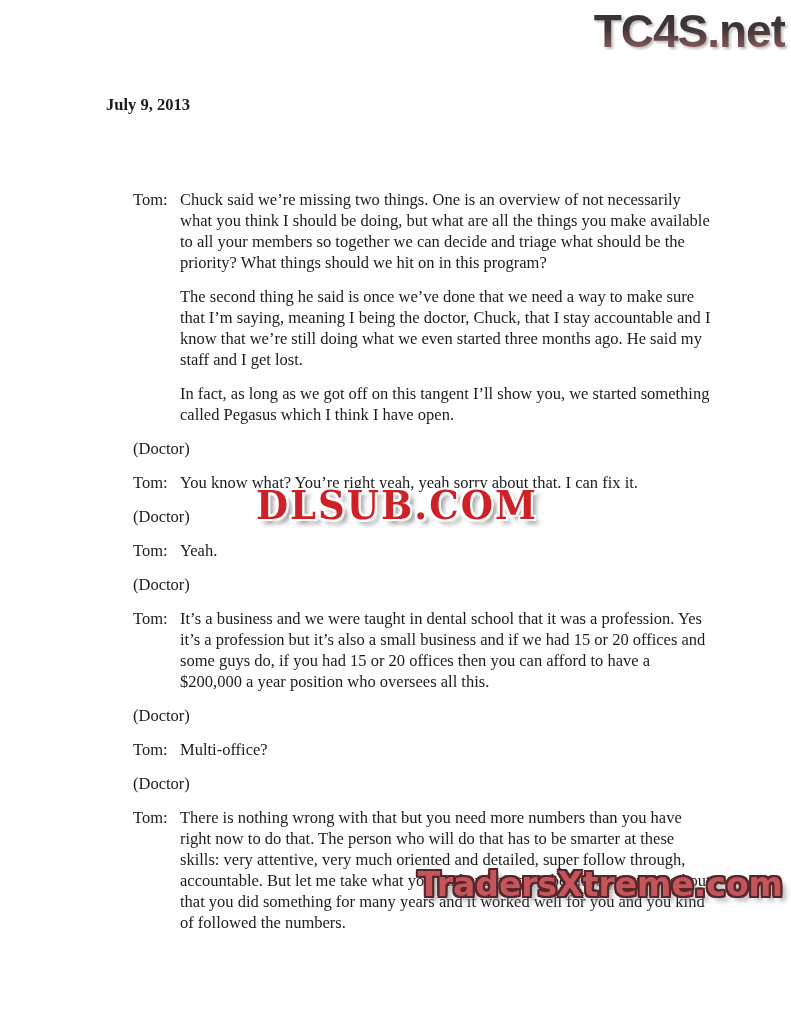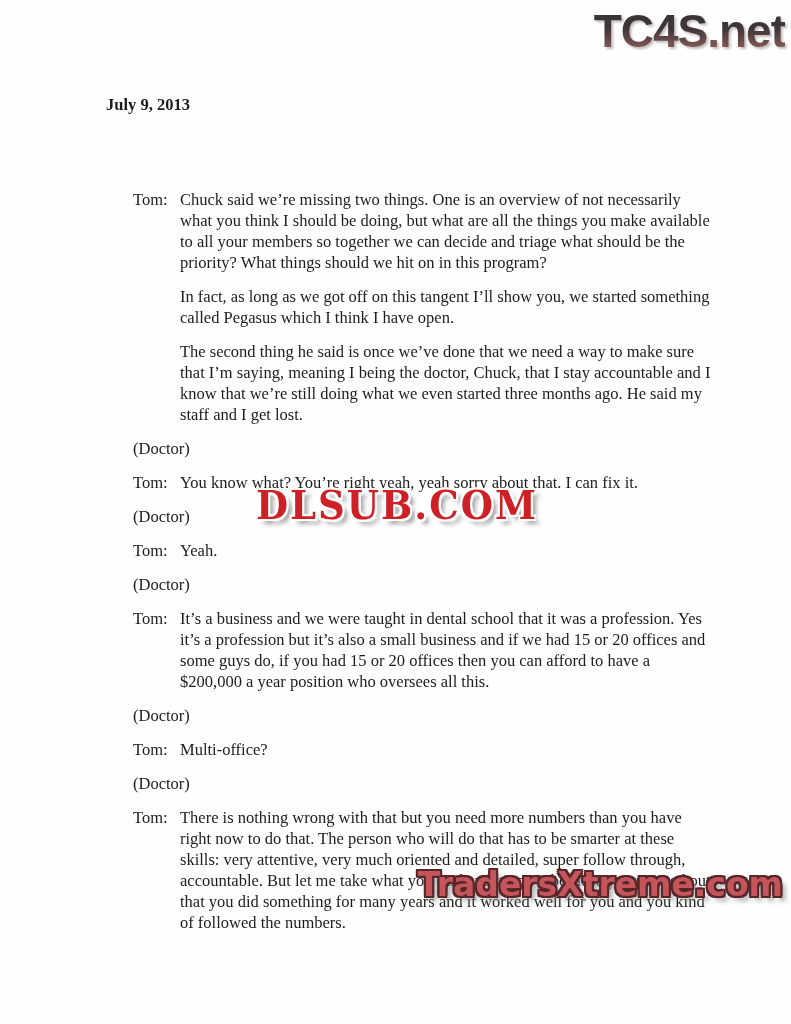--- a/index.html
+++ b/index.html
@@ -96,25 +96,25 @@
     <div>July 9, 2013</div>
   </div>
 
   <div class="transcript">
       <div class="block tom">
       <span class="speaker">Tom:</span>
       <span class="text">Chuck said we’re missing two things. One is an overview of not necessarily what you think I should be doing, but what are all the things you make available to all your members so together we can decide and triage what should be the priority? What things should we hit on in this program?</span>
     </div>
       <div class="block tom">
       <span class="speaker"></span>
-      <span class="text">In fact, as long as we got off on this tangent I’ll show you, we started something called Pegasus which I think I have open.</span>
+      <span class="text">The second thing he said is once we’ve done that we need a way to make sure that I’m saying, meaning I being the doctor, Chuck, that I stay accountable and I know that we’re still doing what we even started three months ago. He said my staff and I get lost.</span>
     </div>
       <div class="block tom">
       <span class="speaker"></span>
-      <span class="text">The second thing he said is once we’ve done that we need a way to make sure that I’m saying, meaning I being the doctor, Chuck, that I stay accountable and I know that we’re still doing what we even started three months ago. He said my staff and I get lost.</span>
+      <span class="text">In fact, as long as we got off on this tangent I’ll show you, we started something called Pegasus which I think I have open.</span>
     </div>
       <div class="block doctor">
       <span class="speaker"></span>
       <span class="text">(Doctor)</span>
     </div>
       <div class="block tom">
       <span class="speaker">Tom:</span>
       <span class="text">You know what? You’re right yeah, yeah sorry about that. I can fix it.</span>
     </div>
       <div class="block doctor">

